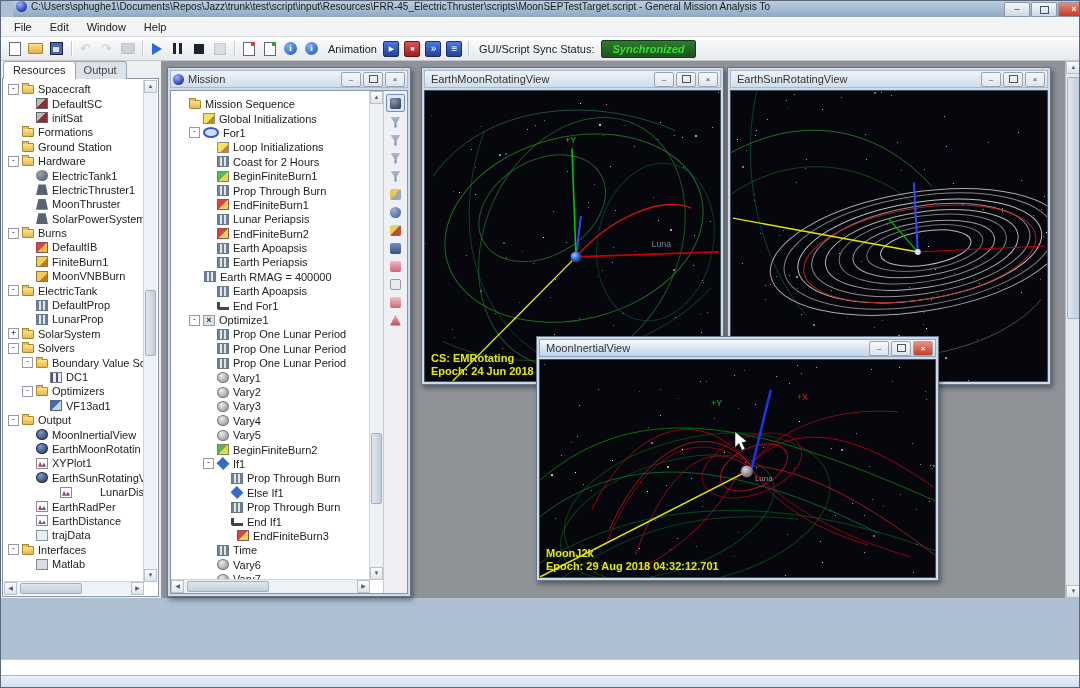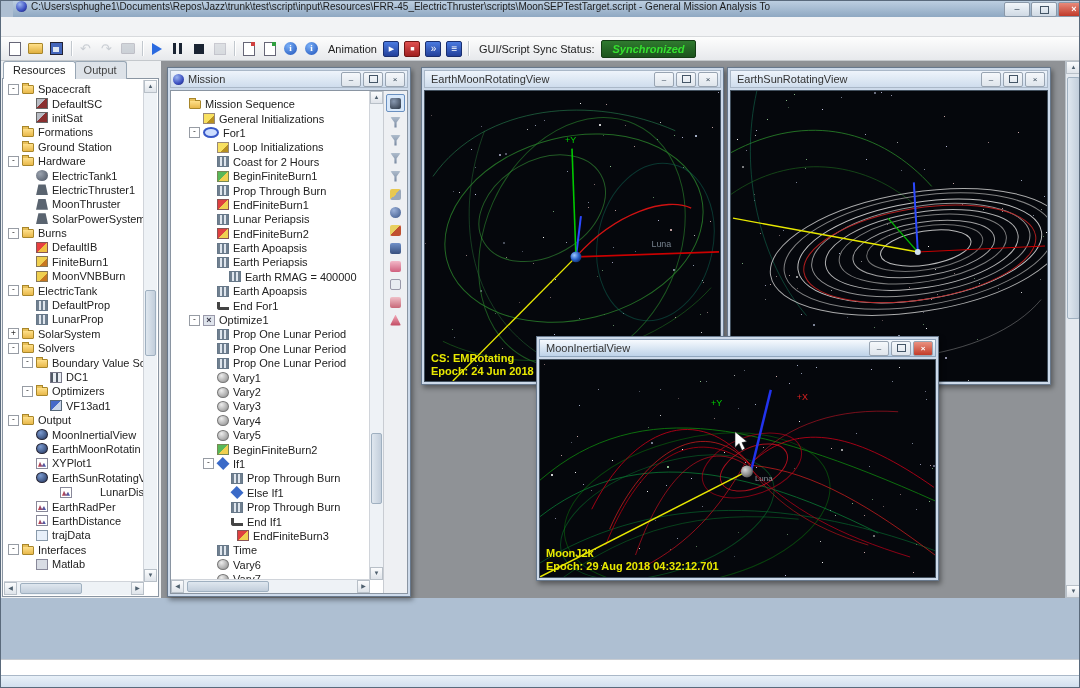--- a/index.html
+++ b/index.html
@@ -175,20 +175,26 @@
     <div class="winctrl">
       <div class="wbtn">–</div>
       <div class="wbtn">
           <span class="boxglyph"></span>
         </div>
       <div class="wbtn close">×</div>
     </div>
   </div>
 
   <div class="menubar"></div>
+  <div style="position:absolute;left:0;top:16px;width:1080px;height:20px;display:flex;align-items:center;padding-left:4px;box-sizing:border-box;z-index:2;">
+    <span class="menu-item">File</span>
+    <span class="menu-item">Edit</span>
+    <span class="menu-item">Window</span>
+    <span class="menu-item">Help</span>
+  </div>
 
   <div class="toolbar">
     <div class="tbgroup">
 
         <span class="tbtn">
           <span class="ic ic-page"></span>
         </span>
 
         <span class="tbtn">
           <span class="ic ic-folder"></span>
@@ -528,21 +534,21 @@
 
           <div class="trow" style="padding-left: 4px;">
             <span class="exp"></span>
             <span class="tico ic-folder-open-t"></span>
             <span class="lbl">Mission Sequence</span>
           </div>
 
           <div class="trow" style="padding-left: 18px;">
             <span class="exp"></span>
             <span class="tico ic-init"></span>
-            <span class="lbl">General Initializations</span>
+            <span class="lbl">Global Initializations</span>
           </div>
 
           <div class="trow" style="padding-left: 18px;">
             <span class="exp">-</span>
             <span class="tico ic-loop"></span>
             <span class="lbl">For1</span>
           </div>
 
           <div class="trow" style="padding-left: 32px;">
             <span class="exp"></span>
@@ -591,21 +597,21 @@
             <span class="tico ic-propagate"></span>
             <span class="lbl">Earth Apoapsis</span>
           </div>
 
           <div class="trow" style="padding-left: 32px;">
             <span class="exp"></span>
             <span class="tico ic-propagate"></span>
             <span class="lbl">Earth Periapsis</span>
           </div>
 
-          <div class="trow" style="padding-left: 44px;">
+          <div class="trow" style="padding-left: 19px;">
             <span class="exp"></span>
             <span class="tico ic-propagate"></span>
             <span class="lbl">Earth RMAG = 400000</span>
           </div>
 
           <div class="trow" style="padding-left: 32px;">
             <span class="exp"></span>
             <span class="tico ic-propagate"></span>
             <span class="lbl">Earth Apoapsis</span>
           </div>

